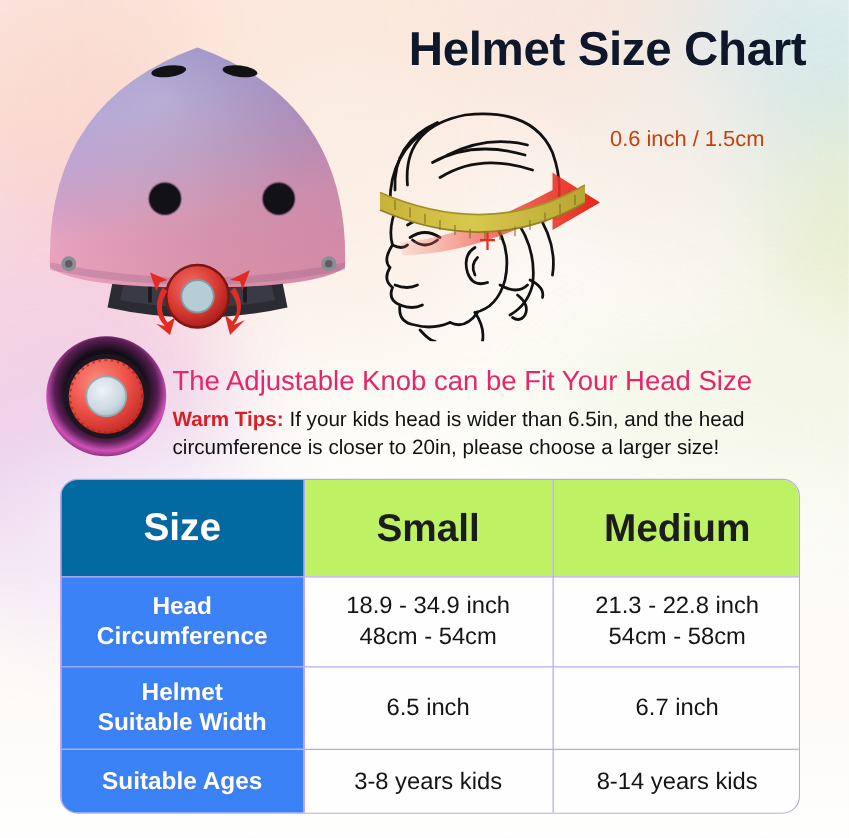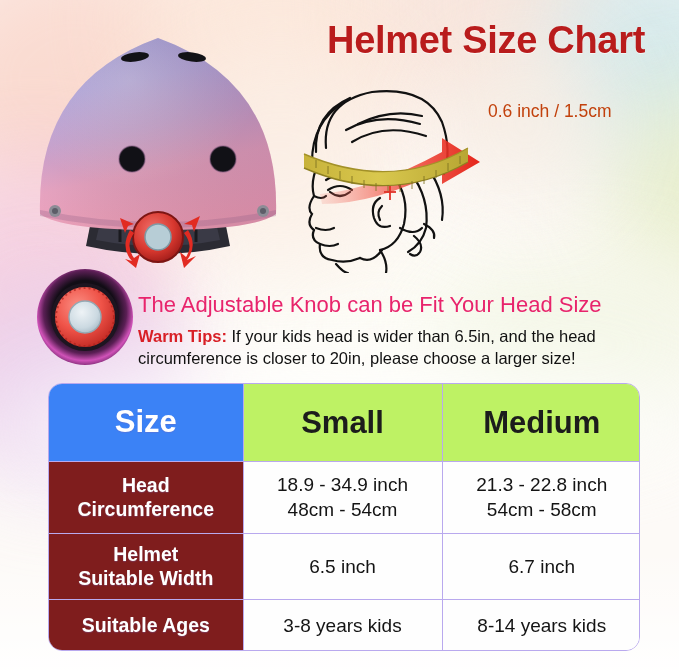--- a/index.html
+++ b/index.html
@@ -27,21 +27,21 @@
   #bg .sheen{position:absolute;inset:0;background:
       linear-gradient(160deg, rgba(255,255,255,.30) 0%, rgba(255,255,255,0) 35%),
       linear-gradient(0deg, rgba(255,255,255,.92) 0%, rgba(255,255,255,0) 18%);}
 
   #wrap{position:relative;z-index:2;width:679px;height:670px;}
 
   
   #title{
     position:absolute;left:300px;top:19px;width:372px;
     text-align:center;font-size:38px;font-weight:bold;
-    color:#b91c1c;letter-spacing:-.3px;
+    color:#0f172a;letter-spacing:-.3px;
     text-shadow:0 1px 0 rgba(255,255,255,.6);
   }
 
   
   #helmet{position:absolute;left:24px;top:18px;width:268px;height:250px;}
 
   
   #headdiag{position:absolute;left:292px;top:78px;width:205px;height:195px;}
 
   
@@ -82,25 +82,25 @@
 
   #sizetable td{
     text-align:center;vertical-align:middle;
     border-right:1px solid #b9a9ee;
     border-bottom:1px solid #b9a9ee;
   }
   #sizetable td:last-child{border-right:none;}
   #sizetable tr:last-child td{border-bottom:none;}
 
   .lbl{
-    background:#7f1d1d;color:#ffffff;font-weight:bold;
+    background:#3b82f6;color:#ffffff;font-weight:bold;
     text-shadow:0 1px 1px rgba(120,100,180,.35);
     border-right:1px solid #b9a9ee;
   }
-  .hdr .lbl{background:#3b82f6;font-size:31px;}
+  .hdr .lbl{background:#0369a1;font-size:31px;}
   .hdr .val{font-size:31px;font-weight:bold;color:#1c1c1c;background:#bef264;}
   .r1 .lbl,.r2 .lbl{font-size:19.5px;line-height:24px;}
   .r3 .lbl{font-size:19.5px;}
   .val{background:#fefefe;color:#141414;font-size:19px;line-height:25px;}
 
   .h-row{height:77px;}
   .d-row{height:64px;}
 </style>
 </head>
 <body>

